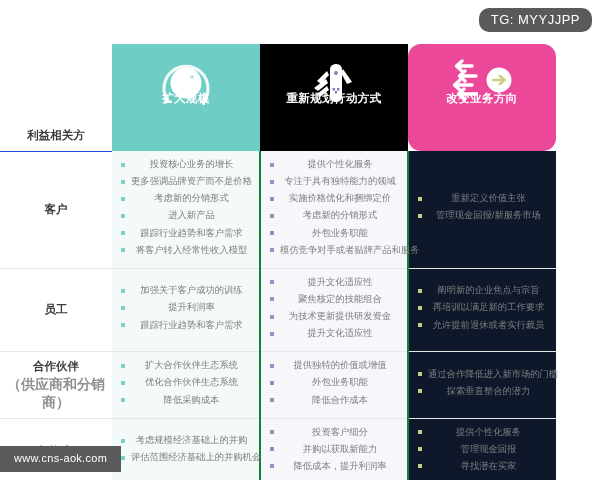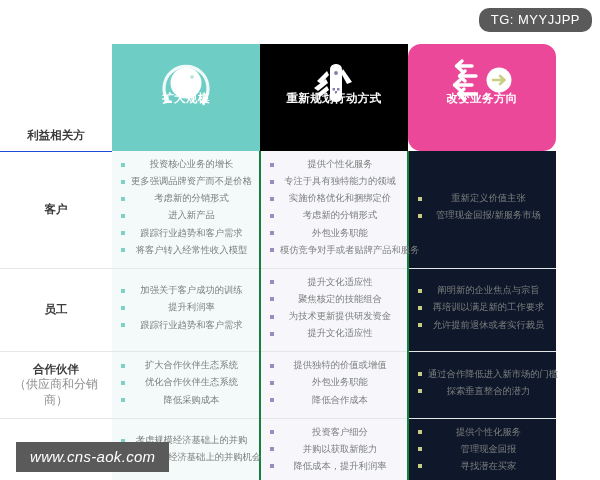--- a/index.html
+++ b/index.html
@@ -26,30 +26,29 @@
     letter-spacing: 0.5px;
     padding: 5px 12px 6px 12px;
     line-height: 1;
     z-index: 30;
     border-radius: 10px;
   }
 
   
   #watermark {
     position: absolute;
-    left: 16px;
+    left: 0;
     bottom: 8px;
     background: #5a5a5a;
     color: #ffffff;
-    font-size: 15px;
+    font-size: 11px;
     padding: 7px 14px 8px 14px;
     line-height: 1;
     z-index: 30;
     letter-spacing: 0.3px;
-    font-style: italic;
   }
 
   
   #matrix {
     position: absolute;
     left: 0;
     top: 44px;
     width: 600px;
   }
   table.grid {
@@ -71,22 +70,22 @@
     text-align: center;
     font-size: 11.5px;
     font-weight: bold;
     color: #3c3c3c;
     padding: 4px 6px;
     border-bottom: 1px solid #e4e7e6;
     line-height: 1.35;
   }
   .rowlabel .sub {
     display: block;
-    font-weight: normal;
-    font-size: 12px;
+    font-weight: bold;
+    font-size: 14px;
     color: #8e918f;
     line-height: 1.3;
   }
   .rowlabel.header-label {
     border-bottom: 1px solid #1d4ed8;
     vertical-align: bottom;
     padding-bottom: 7px;
   }
 
   

